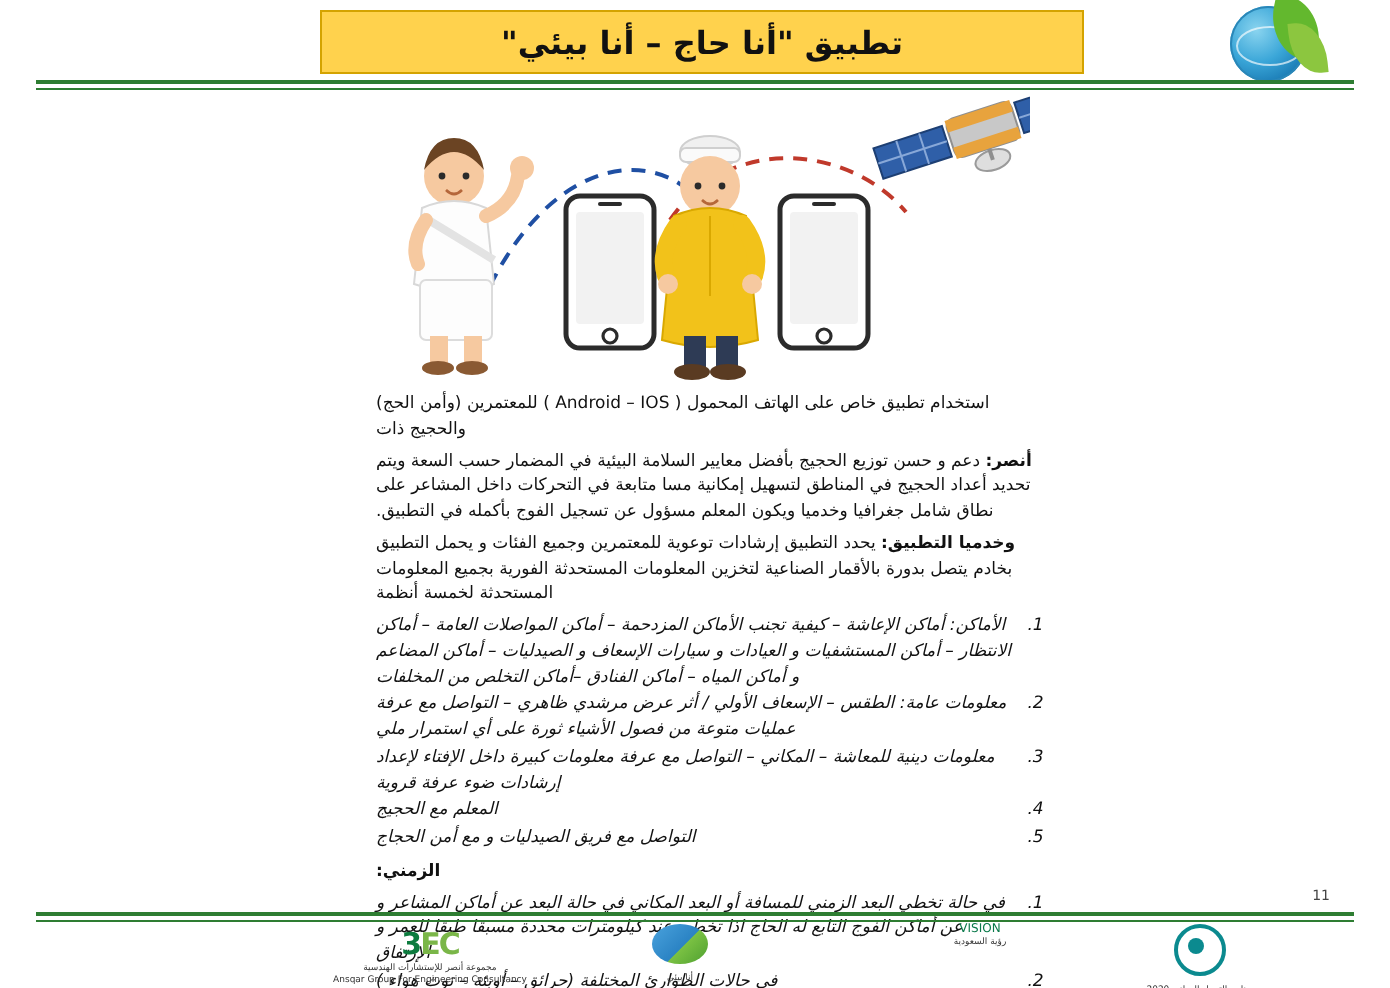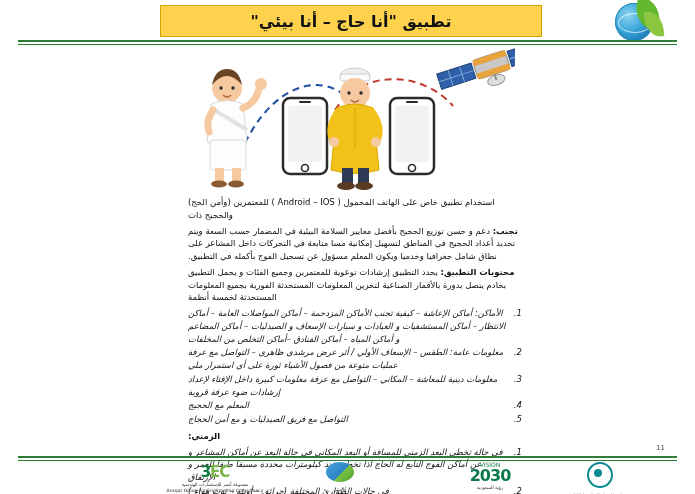--- a/index.html
+++ b/index.html
@@ -237,25 +237,25 @@
         <line x1="82" y1="16" x2="82" y2="32" stroke="#88a8d8"></line>
         <ellipse cx="39" cy="40" rx="9" ry="5" fill="#dedede" stroke="#9a9a9a"></ellipse>
         <line x1="39" y1="34" x2="39" y2="40" stroke="#8f8f8f" stroke-width="2"></line>
       </g>
     </svg>
   </div>
 
   <div class="content">
     <p>استخدام تطبيق خاص على الهاتف المحمول ( Android – IOS ) للمعتمرين (وأمن الحج)  والحجيج ذات</p>
     <p class="blk">
-      <span class="lbl">تجنب:</span>
+      <span class="lbl">أنصر:</span>
       <span>دعم و حسن توزيع الحجيج بأفضل معايير السلامة البيئية في المضمار حسب السعة ويتم تحديد أعداد الحجيج في المناطق لتسهيل إمكانية مسا متابعة في التحركات داخل المشاعر  على نطاق شامل جغرافيا وخدميا ويكون المعلم مسؤول عن تسجيل الفوج بأكمله في التطبيق.</span>
     </p>
     <p>
-      <span class="lbl">محتويات التطبيق:</span>
+      <span class="lbl">وخدميا التطبيق:</span>
       <span>يحدد التطبيق إرشادات توعوية للمعتمرين وجميع الفئات و يحمل التطبيق بخادم يتصل بدورة بالأقمار الصناعية لتخزين المعلومات المستحدثة الفورية بجميع المعلومات المستحدثة لخمسة أنظمة</span>
     </p>
     <ol>
       <li>الأماكن: أماكن الإعاشة – كيفية تجنب الأماكن المزدحمة – أماكن المواصلات العامة – أماكن الانتظار – أماكن المستشفيات و العيادات و سيارات الإسعاف و الصيدليات – أماكن المضاعم و أماكن المياه – أماكن الفنادق –أماكن التخلص من المخلفات</li>
       <li>معلومات عامة: الطقس – الإسعاف الأولي / أثر عرض مرشدي ظاهري – التواصل مع عرفة عمليات متوعة من فصول الأشياء ثورة على أي استمرار ملي</li>
       <li>معلومات دينية للمعاشة – المكاني – التواصل مع عرفة معلومات كبيرة داخل الإفتاء لإعداد إرشادات ضوء عرفة قروية</li>
       <li>المعلم مع الحجيج</li>
       <li>التواصل مع فريق الصيدليات و مع أمن الحجاج</li>
     </ol>
     <p class="lbl">الزمني:</p>
@@ -277,21 +277,20 @@
       <span class="f-cap">Ansqar Group For Engineering Consultancy</span>
     </div>
 
     <div class="f-item f-green">
       <span class="blob"></span>
       <span class="f-cap">أنا بيئي</span>
     </div>
 
     <div class="f-item f-v2030">
       <span class="v">VISION</span>
-      <span class="num">2030</span>
       <span class="f-cap">رؤية السعودية</span>
     </div>
 
     <div class="f-item f-badge">
       <span class="circ"></span>
       <span class="f-cap">برنامج التحول الوطني 2020</span>
       
     </div>
 
   </div>

